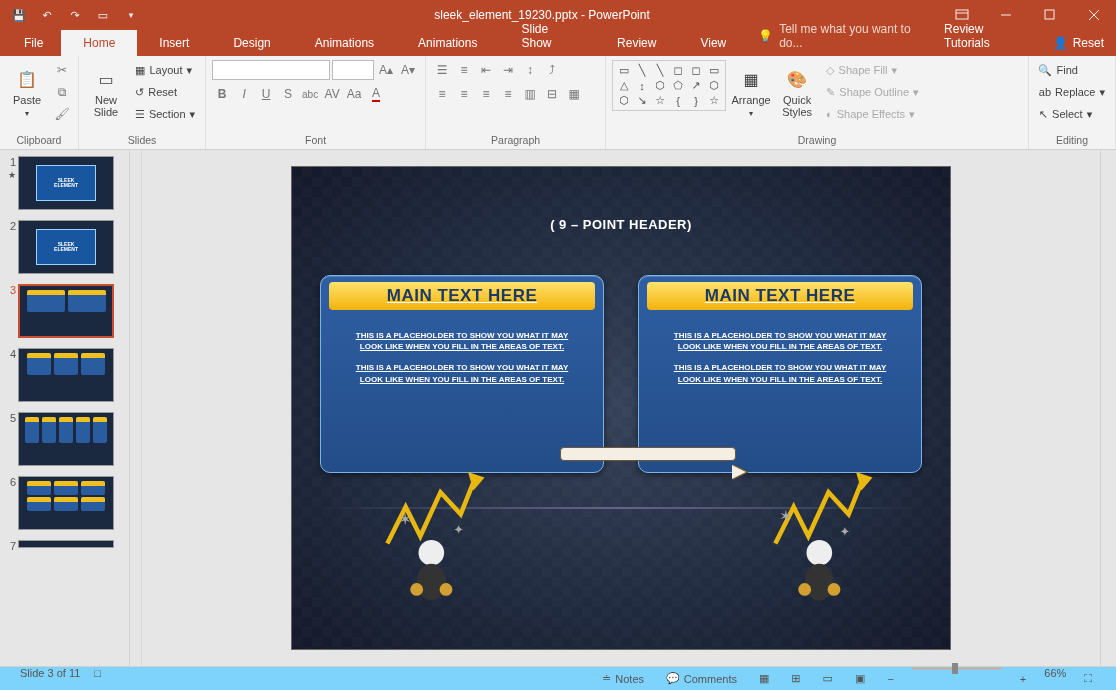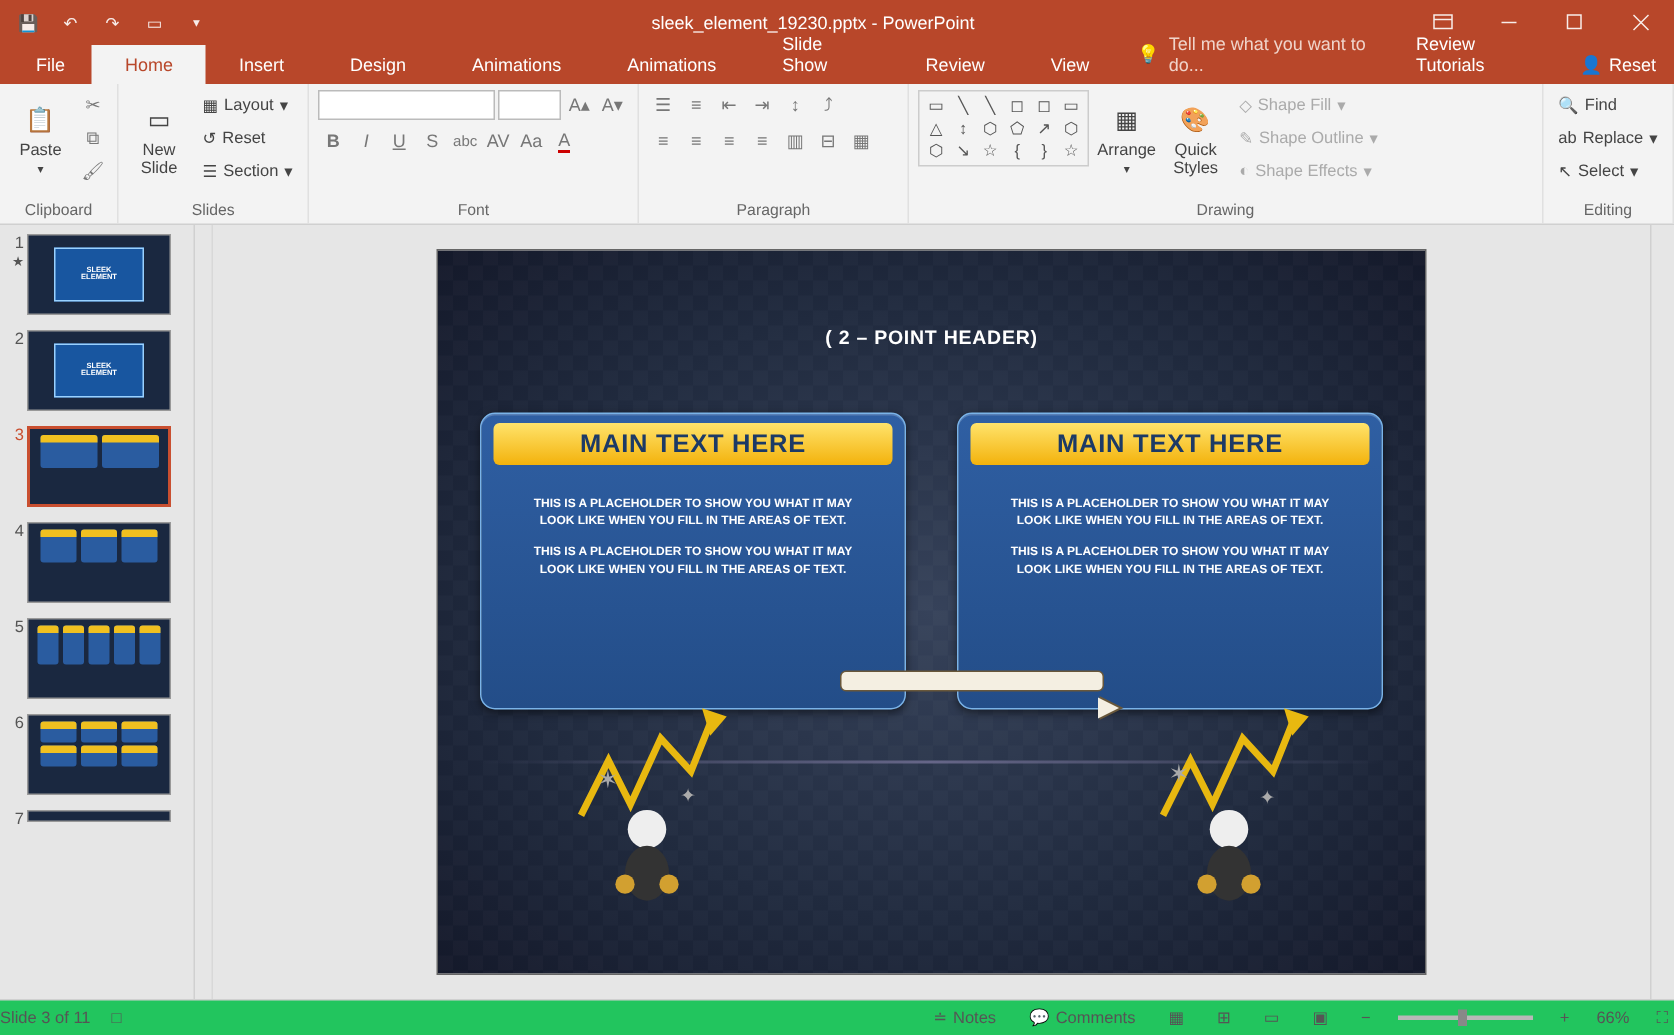--- a/index.html
+++ b/index.html
@@ -53,40 +53,40 @@
 .thumb .mini.m3 .boxes { display:flex; gap:3px;}
 .thumb .mini.m3 .bx { width:38px; height:22px; background:#2a5ca0; border-radius:2px;}
 .thumb .mini.m3 .bx .hd { height:5px; background:#f0c020; border-radius:2px 2px 0 0;}
 
 .vscroll-gap { width: 12px; background:#e6e6e6; border-right:1px solid #d8d8d8;}
 
 .canvas-area { flex: 1; background: #e6e6e6; display: flex; align-items: center; justify-content: center; position: relative; overflow: hidden; }
 .slide { width: 660px; height: 484px; background: radial-gradient(ellipse at center, #36425a 0%, #202a3e 60%, #14192a 100%); border: 1px solid #666; position: relative; color: #fff; }
 .slide .bgpattern { position:absolute; inset:0; background-image: linear-gradient(45deg, rgba(255,255,255,0.02) 25%, transparent 25%, transparent 75%, rgba(255,255,255,0.02) 75%), linear-gradient(45deg, rgba(255,255,255,0.02) 25%, transparent 25%, transparent 75%, rgba(255,255,255,0.02) 75%); background-size: 20px 20px; background-position: 0 0, 10px 10px; }
 .slidehdr { position: absolute; top: 50px; left: 0; right: 0; text-align: center; font-size: 13px; font-weight: bold; letter-spacing: 0.5px; }
-.panel { position: absolute; width: 284px; height: 198px; border-radius: 10px; background: linear-gradient(#2f5fa3, #234d88); border: 1px solid #7ab3e8; box-shadow: 0 2px 6px rgba(0,0,0,0.5), inset 0 1px 0 rgba(255,255,255,0.2); top: 108px; }
+.panel { position: absolute; width: 284px; height: 198px; border-radius: 10px; background: linear-gradient(#2f5fa3, #234d88); border: 1px solid #7ab3e8; box-shadow: 0 2px 6px rgba(0,0,0,0.5), inset 0 1px 0 rgba(255,255,255,0.2); top: 108px; text-decoration: underline; }
 .panel.left { left: 28px; }
 .panel.right { right: 28px; }
 .panel .phd { margin: 6px 8px; height: 28px; background: linear-gradient(#ffe36b, #f3b20c); border-radius: 4px; display:flex; align-items:center; justify-content:center; font-size: 17px; font-weight: 900; color: #1c3a66; font-family: "Arial Black", sans-serif; letter-spacing: 0.5px;}
 .panel .ptxt { font-size: 8px; text-align: center; padding: 14px 24px 6px; line-height: 1.4; font-weight: bold;}
 .panel .ptxt2 { font-size: 8px; text-align: center; padding: 4px 24px; line-height: 1.4; font-weight: bold;}
 .divider { position:absolute; top: 340px; left: 28px; right: 28px; height: 2px; background: linear-gradient(90deg, transparent, #668, transparent);}
 .callout { position: absolute; left: 268px; top: 280px; width: 176px; background: #f4efe2; border: 1.5px solid #68573a; border-radius: 4px; padding: 6px 8px; font-size: 8.5px; color: #b8472a; text-align: center; font-weight: bold; line-height: 1.25;}
 .callout .chead { font-size: 10px; margin-bottom: 2px;}
 .callout .tail { position:absolute; right:-14px; top:16px; width:0; height:0; border-top:8px solid transparent; border-bottom:8px solid transparent; border-left:16px solid #68573a;}
 .callout .tail2 { position:absolute; right:-11px; top:17px; width:0; height:0; border-top:7px solid transparent; border-bottom:7px solid transparent; border-left:14px solid #f4efe2;}
 .figure { position: absolute; bottom: 40px; width: 110px; }
 .figure.left { left: 88px; }
 .figure.right { right: 72px; }
 .arrow { stroke: #e8b810; stroke-width: 5; fill: none; }
 
 .scroll-v { width: 16px; background: #e6e6e6; border-left: 1px solid #d0d0d0; }
 
 
-.status { height: 24px; background: #22c55e; border-top: 1px solid #d0d0d0; display: flex; align-items: center; font-size: 11px; color: #555; padding: 0 0; gap: 14px; }
+.status { height: 24px; background: #7dd3fc; border-top: 1px solid #d0d0d0; display: flex; font-size: 11px; color: #555; padding: 0 20px; gap: 14px; }
 .status .spacer { flex: 1; }
 .status .sbtn { display:flex; align-items:center; gap:4px; cursor:pointer; padding: 0 4px;}
 .status .zslider { width: 90px; height: 3px; background: #b8b8b8; position: relative; }
 .status .zslider .zthumb { position:absolute; left: 45%; top:-4px; width: 6px; height: 11px; background: #888;}
 </style>
 </head>
 <body>
 
 <div class="titlebar">
   <div class="qat">
@@ -389,21 +389,21 @@
     <div class="thumb">
         <div class="num">7</div>
         <div class="mini" style="height:8px;"></div>
       </div>
   </div>
   <div class="vscroll-gap"></div>
 
   <div class="canvas-area">
     <div class="slide">
       <div class="bgpattern"></div>
-      <div class="slidehdr">( 2 – POINT HEADER)</div>
+      <div class="slidehdr">( 9 – POINT HEADER)</div>
       <div class="panel left">
         <div class="phd">MAIN TEXT HERE</div>
         <div class="ptxt">THIS IS A PLACEHOLDER TO SHOW YOU WHAT IT MAY LOOK LIKE WHEN YOU FILL IN THE AREAS OF TEXT.</div>
         <div class="ptxt2">THIS IS A PLACEHOLDER TO SHOW YOU WHAT IT MAY LOOK LIKE WHEN YOU FILL IN THE AREAS OF TEXT.</div>
       </div>
       <div class="panel right">
         <div class="phd">MAIN TEXT HERE</div>
         <div class="ptxt">THIS IS A PLACEHOLDER TO SHOW YOU WHAT IT MAY LOOK LIKE WHEN YOU FILL IN THE AREAS OF TEXT.</div>
         <div class="ptxt2">THIS IS A PLACEHOLDER TO SHOW YOU WHAT IT MAY LOOK LIKE WHEN YOU FILL IN THE AREAS OF TEXT.</div>
       </div>

